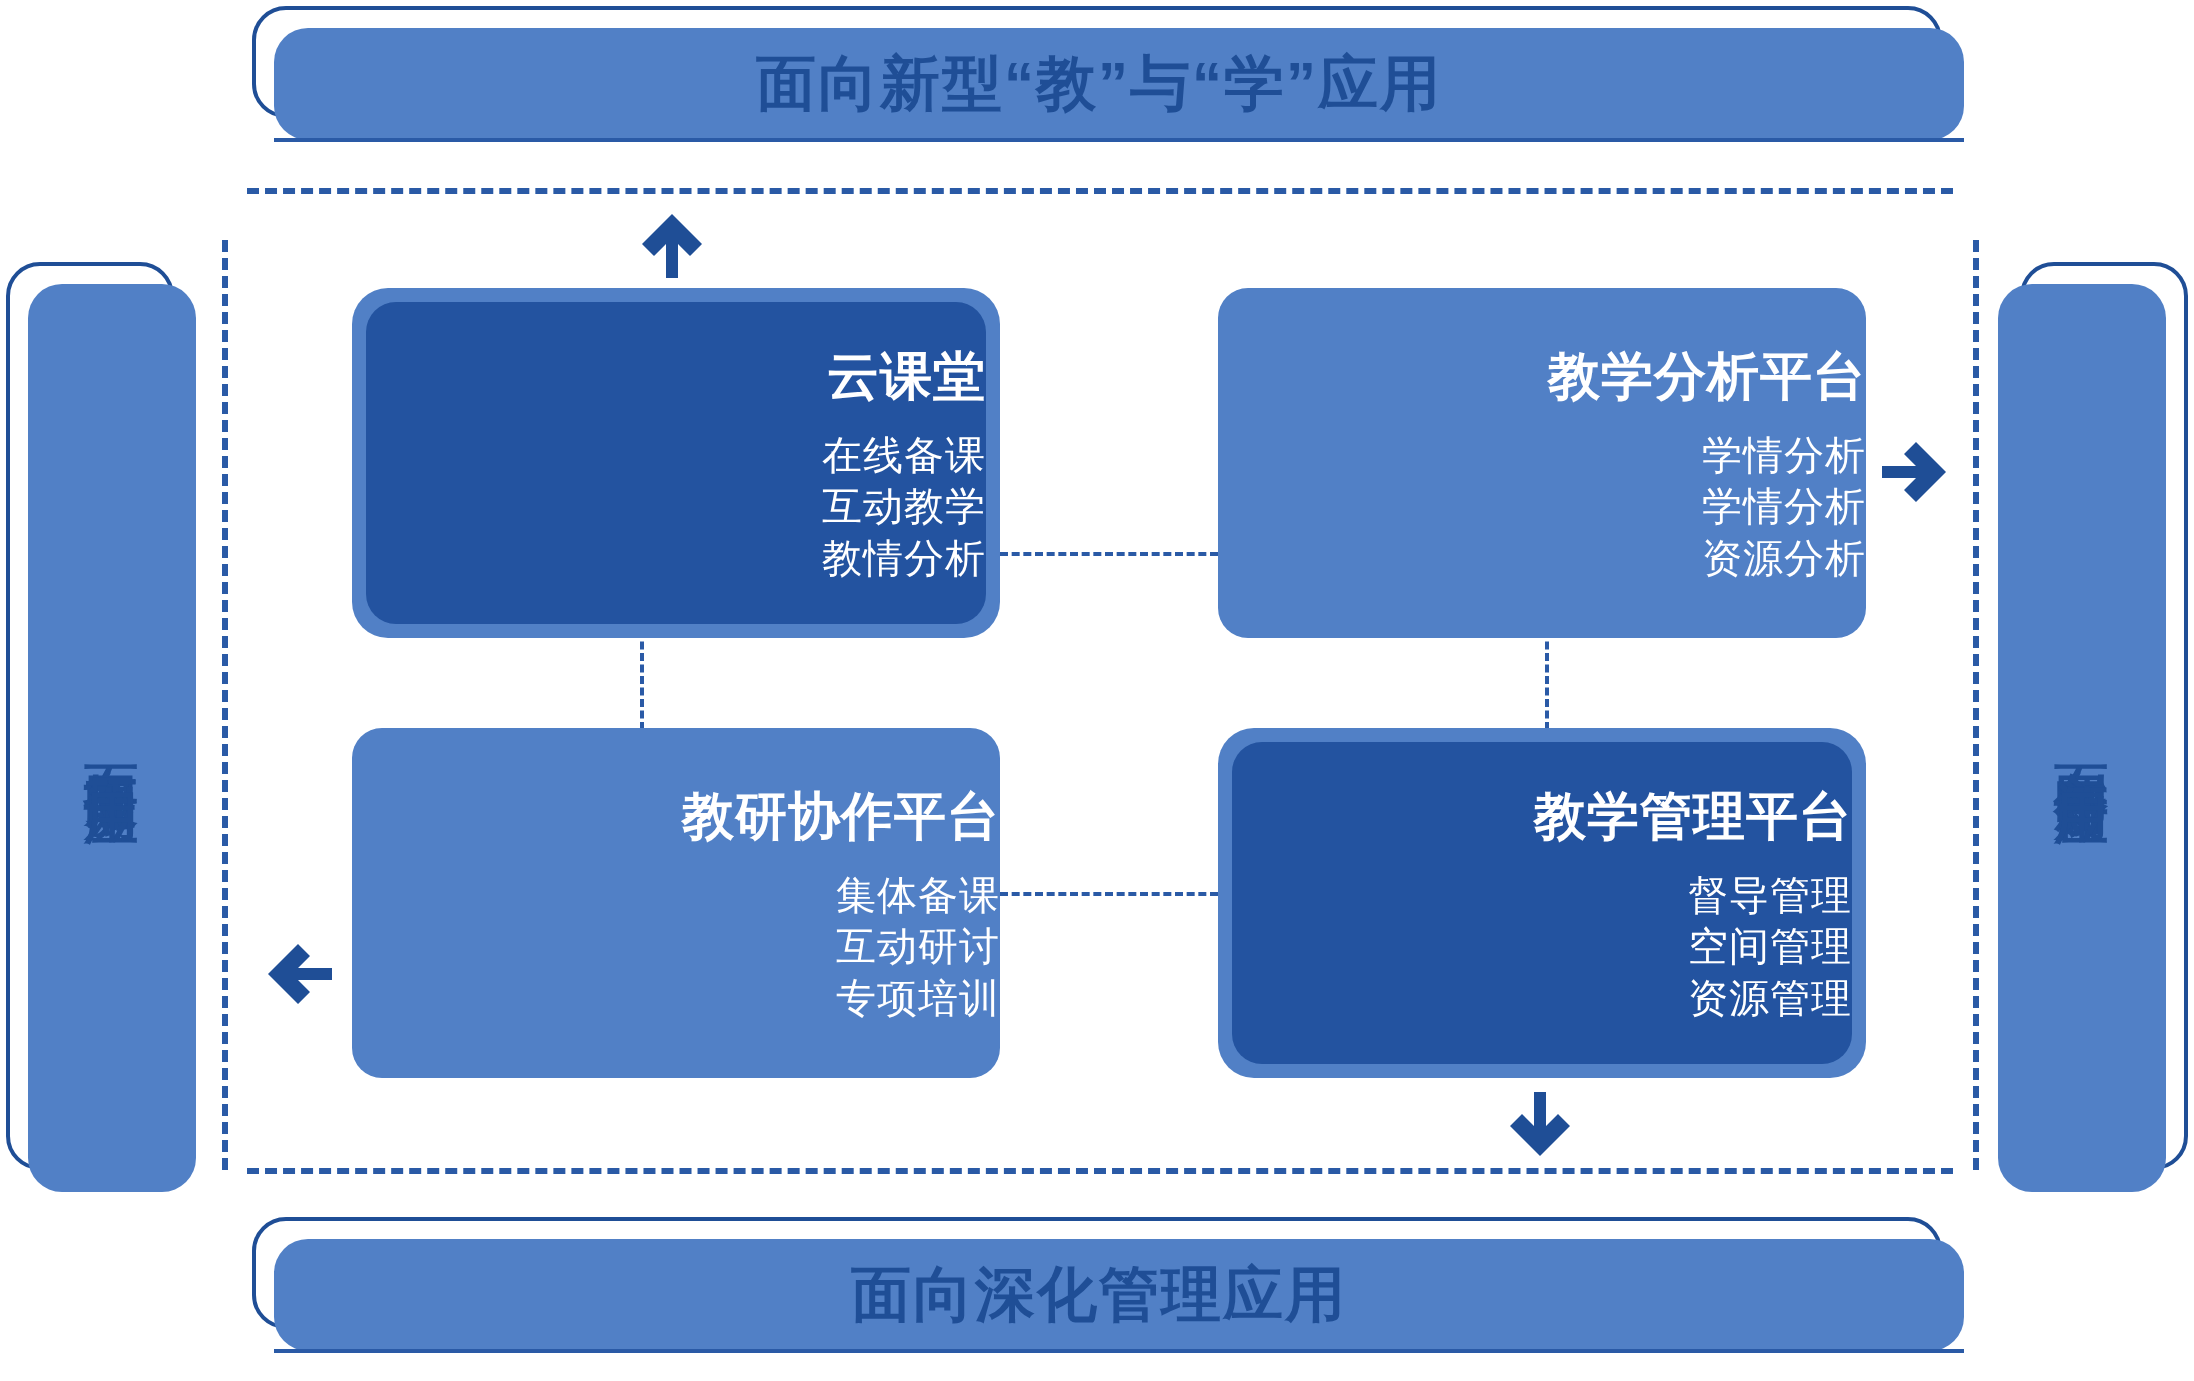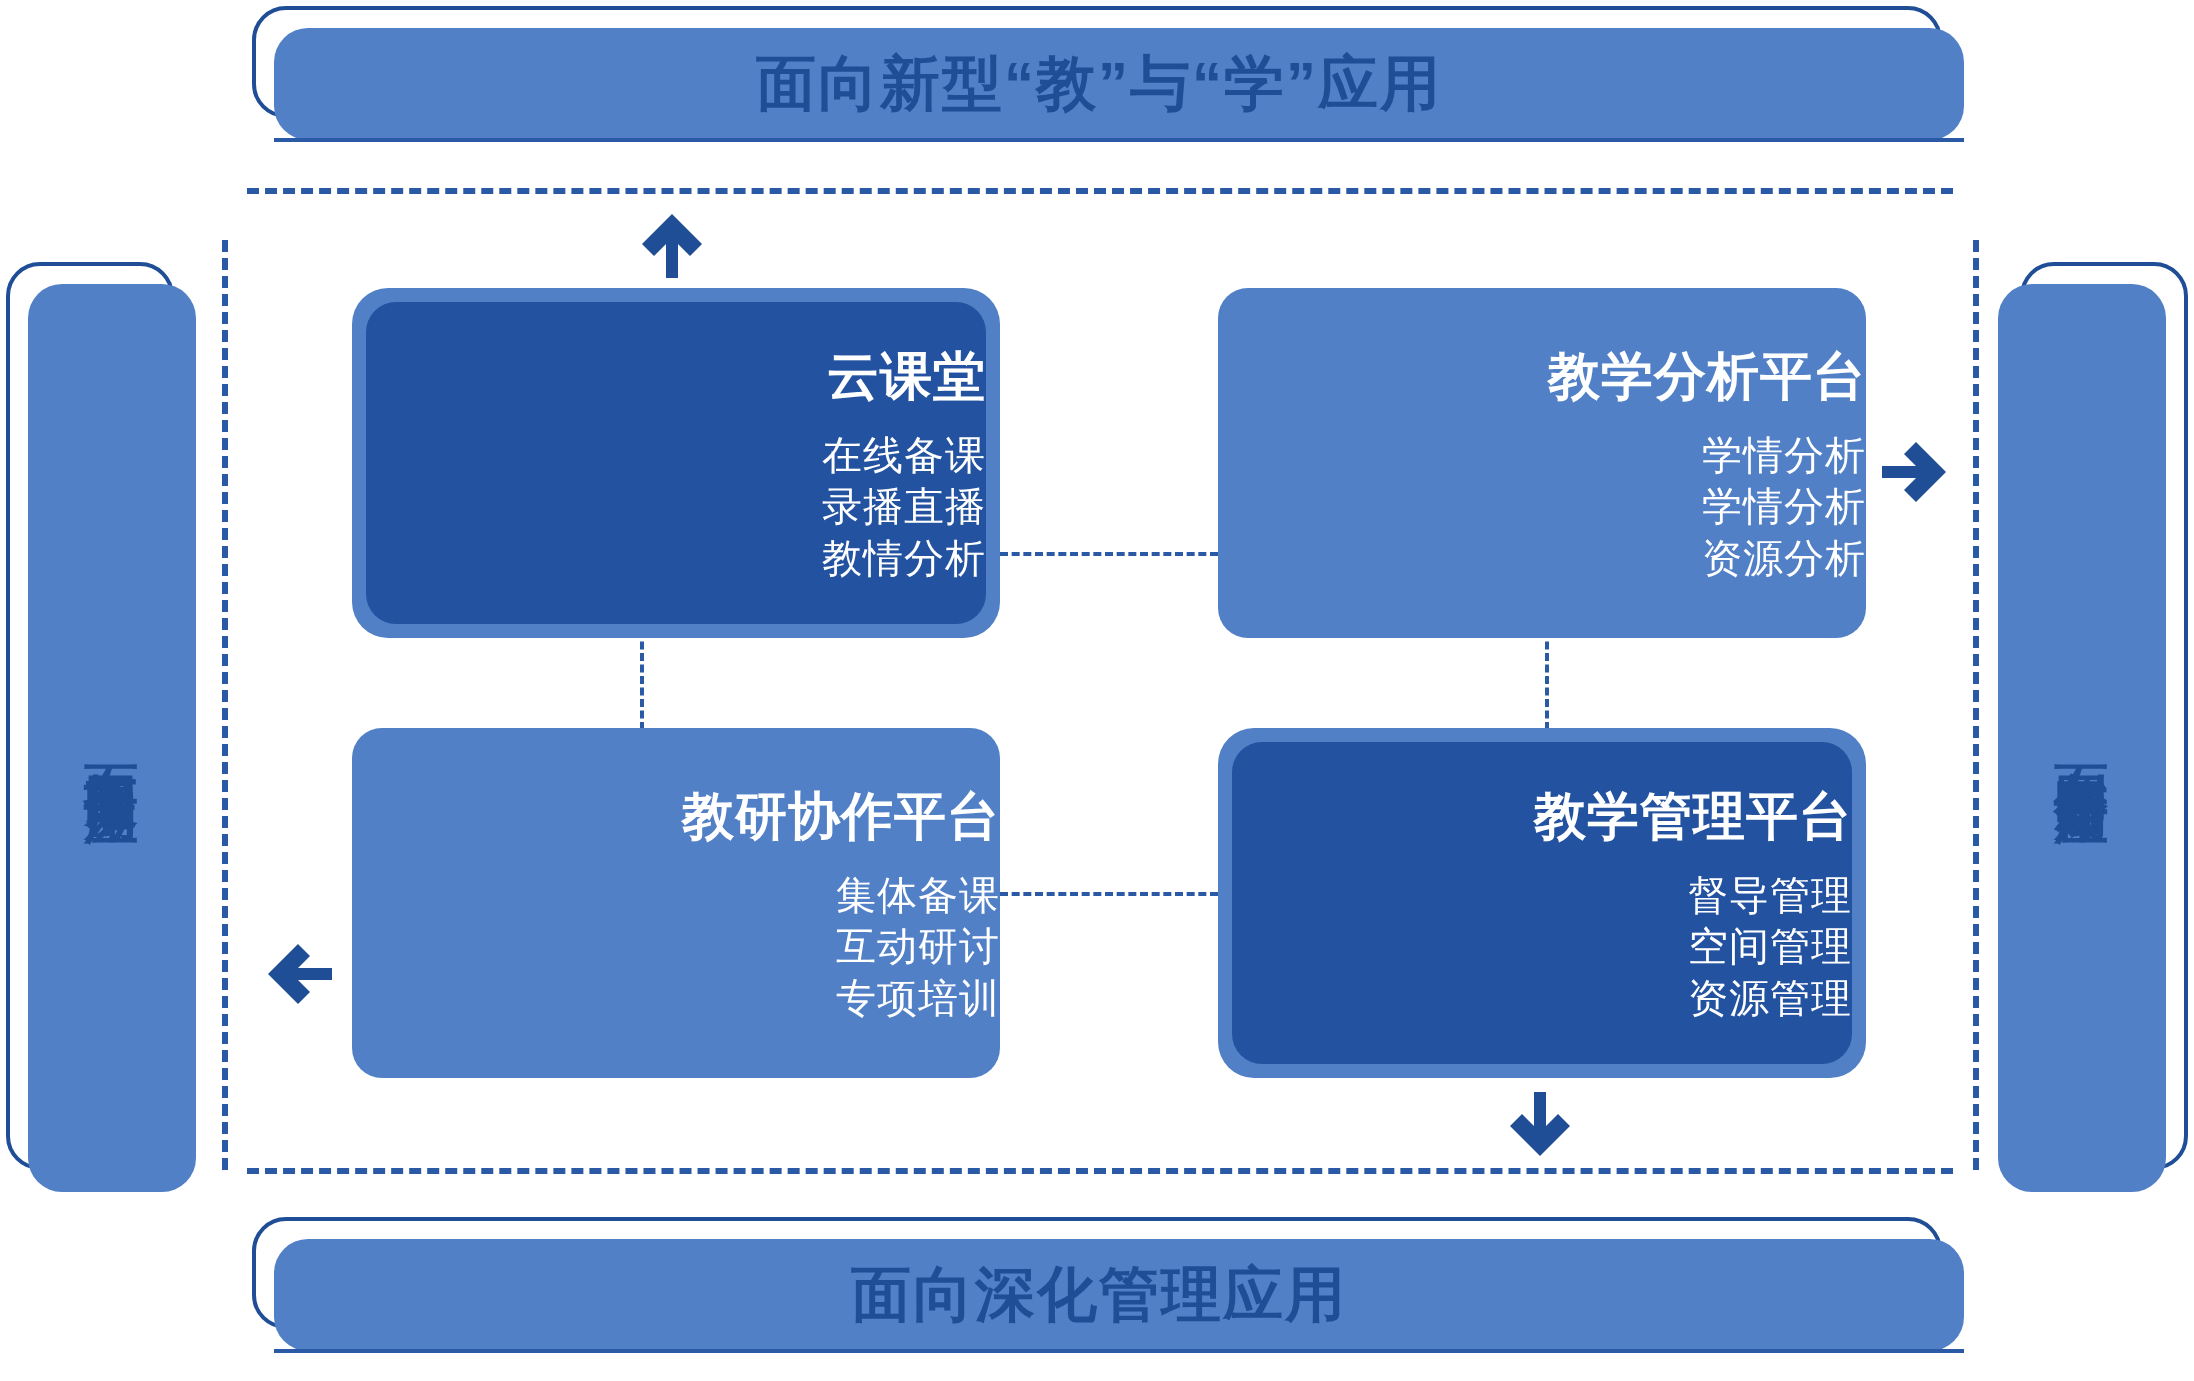--- a/index.html
+++ b/index.html
@@ -222,21 +222,21 @@
   <div class="link-h" style="left:1000px; top:552px; width:218px;"></div>
   <div class="link-h" style="left:1000px; top:892px; width:218px;"></div>
   <div class="link-v" style="left:640px; top:630px; height:100px;"></div>
   <div class="link-v" style="left:1545px; top:630px; height:100px;"></div>
 
   <div class="card dark" id="card-cloud-classroom" style="left:352px; top:288px; width:648px; height:350px;">
     <div class="card-shadow"></div>
     <div class="card-body">
       <div class="card-title">云课堂</div>
       <div class="card-item">在线备课</div>
-      <div class="card-item">录播直播</div>
+      <div class="card-item">互动教学</div>
       <div class="card-item">教情分析</div>
     </div>
   </div>
 
   <div class="card light" id="card-teaching-analysis" style="left:1218px; top:288px; width:648px; height:350px;">
     <div class="card-body">
       <div class="card-title">教学分析平台</div>
       <div class="card-item">学情分析</div>
       <div class="card-item">学情分析</div>
       <div class="card-item">资源分析</div>

